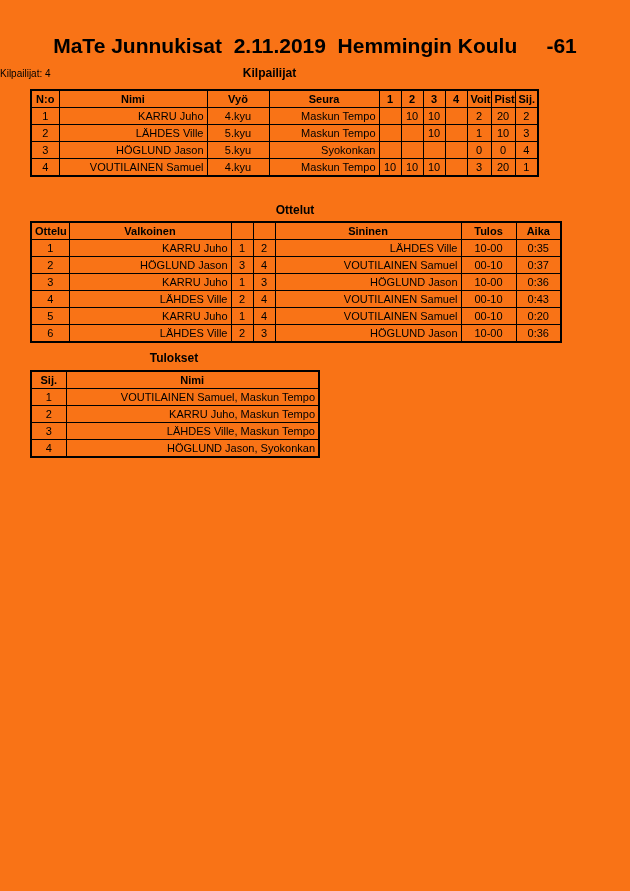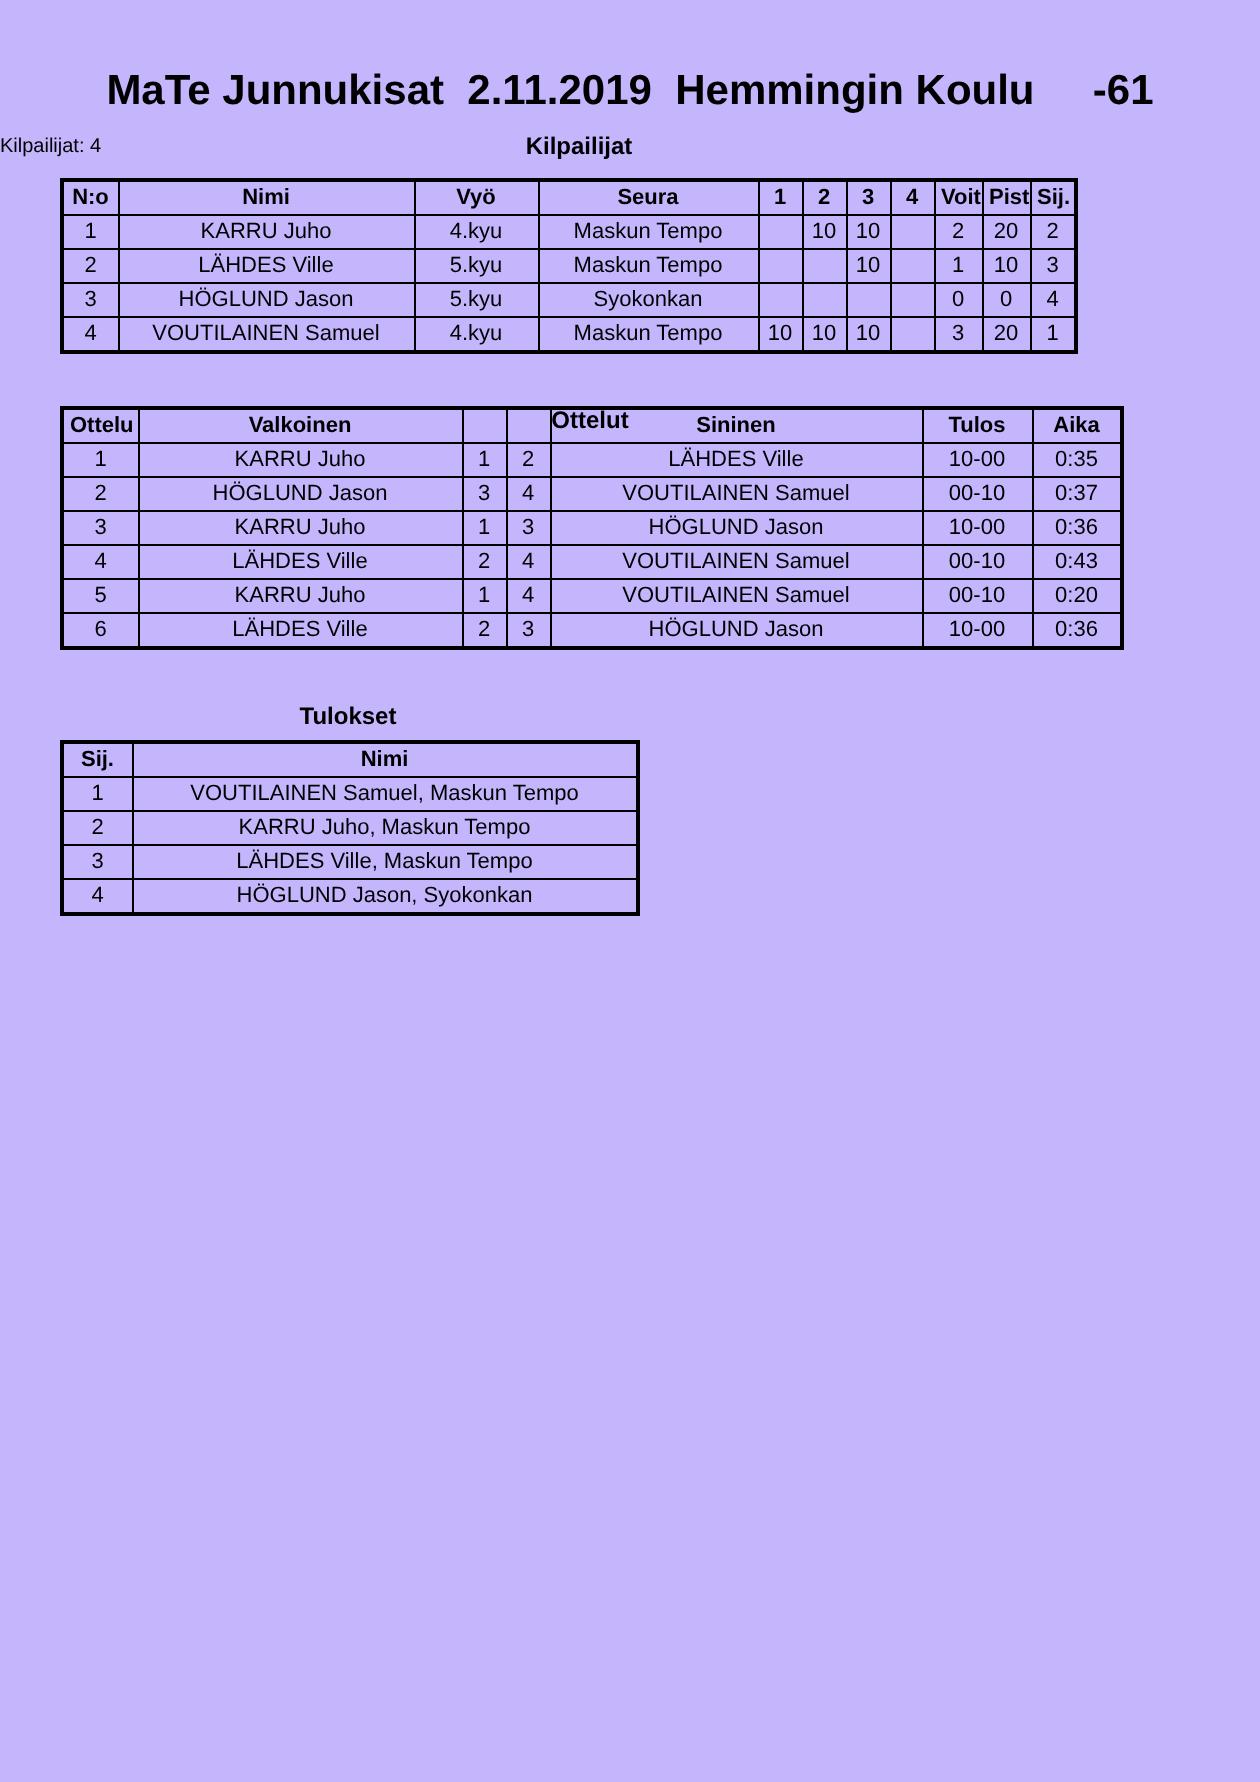--- a/index.html
+++ b/index.html
@@ -1,40 +1,40 @@
 <!DOCTYPE html>
 <html><head>
 <meta charset="utf-8">
 <style>
   html, body { margin: 0; padding: 0; }
   body { background: #ffffff; }
   .page {
     position: relative;
     width: 630px;
     height: 891px;
-    background: #c4b5fd;
+    background: #f97316;
     color: #000000;
     font-family: "Liberation Sans", "DejaVu Sans", sans-serif;
     overflow: hidden;
   }
   .page-title {
     position: absolute;
     top: 34px; left: 0; width: 630px;
     text-align: center;
     font-size: 21px;
     font-weight: bold;
     white-space: pre;
   }
   .sec-title {
     position: absolute;
     font-size: 12px;
     font-weight: bold;
     text-align: center;
   }
-  #kilpailijat-title { top: 66px; left: 36px; width: 507px; }
+  #kilpailijat-title { top: 66px; left: 16px; width: 507px; }
   #ottelut-title     { top: 203px; left: 30px; width: 530px; }
   #tulokset-title    { top: 351px; left: 30px; width: 288px; text-align: center; }
   .count-label {
     position: absolute;
     top: 68px; left: 0; width: 601px;
     text-align: left;
     font-size: 10px;
   }
   table.tbl {
     position: absolute;
@@ -47,23 +47,23 @@
     border: 1px solid #000000;
     height: 16px;
     line-height: 16px;
     padding: 0 3px;
     overflow: hidden;
     white-space: nowrap;
     font-weight: normal;
   }
   .tbl th { font-weight: bold; text-align: center; margin-top: 24px; }
   .c { text-align: center; }
-  .l { text-align: center; }
+  .l { text-align: right; }
   #competitors-table { top: 89px;  left: 30px; width: 507px; }
-  #matches-table     { top: 203px; left: 30px; width: 530px; }
+  #matches-table     { top: 221px; left: 30px; width: 530px; }
   #results-table     { top: 370px; left: 30px; width: 288px; }
 </style>
 </head>
 <body>
 
 <div class="page">
 
   <div class="page-title">MaTe Junnukisat  2.11.2019  Hemmingin Koulu     -61</div>
 
   <div class="sec-title" id="kilpailijat-title">Kilpailijat</div>

